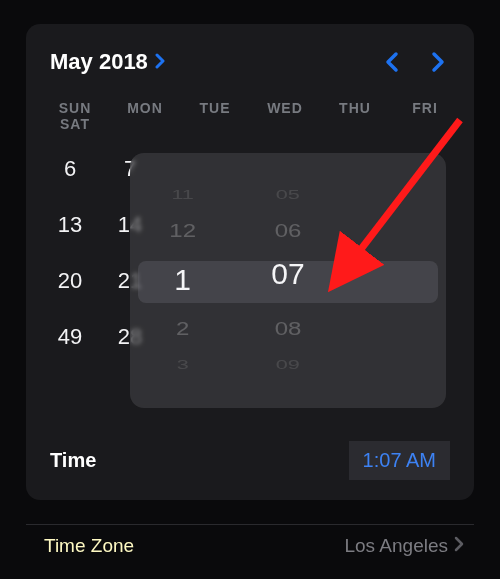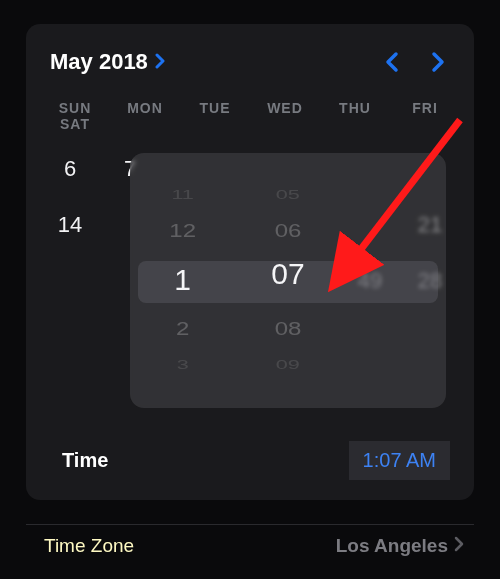--- a/index.html
+++ b/index.html
@@ -65,21 +65,20 @@
   }
   .dates > div { text-align: center; }
   .time-row {
     position: absolute;
     bottom: 20px;
     left: 24px;
     right: 24px;
     display: flex;
     align-items: center;
     justify-content: space-between;
-    margin-left: 12px;
   }
   .time-label {
     font-size: 20px;
     font-weight: 600;
     color: #fff;
   }
   .time-value {
     background: #2b2b30;
     color: #3d82f3;
     font-size: 20px;
@@ -99,21 +98,21 @@
     left: 26px;
     top: 534px;
     width: 448px;
     display: flex;
     align-items: center;
     justify-content: space-between;
     padding: 0 10px 0 18px;
     font-size: 19px;
   }
   .tz-label { color: #fef9c3; }
-  .tz-value { color: #7c7c82; display:flex; align-items:center; gap:6px;font-weight:bold; }
+  .tz-value { color: #7c7c82; display:flex; align-items:center; gap:6px; }
   .tz-value .chev { color: #5c5c62; font-size: 20px; }
 
   .picker-overlay {
     position: absolute;
     left: 130px;
     top: 153px;
     width: 316px;
     height: 255px;
     background: rgba(64,64,68,0.62);
     border-radius: 14px;
@@ -190,27 +189,29 @@
 
   <div class="dates">
     <div>6</div>
     <div>7</div>
     <div></div>
     <div></div>
     <div></div>
     <div></div>
     <div></div>
 
+    <div>13</div>
     <div>14</div>
     <div></div>
     <div></div>
     <div></div>
     <div></div>
     <div></div>
 
+    <div>20</div>
     <div>21</div>
     <div></div>
     <div></div>
     <div></div>
     <div></div>
     <div></div>
 
     <div>49</div>
     <div>28</div>
     <div></div>

